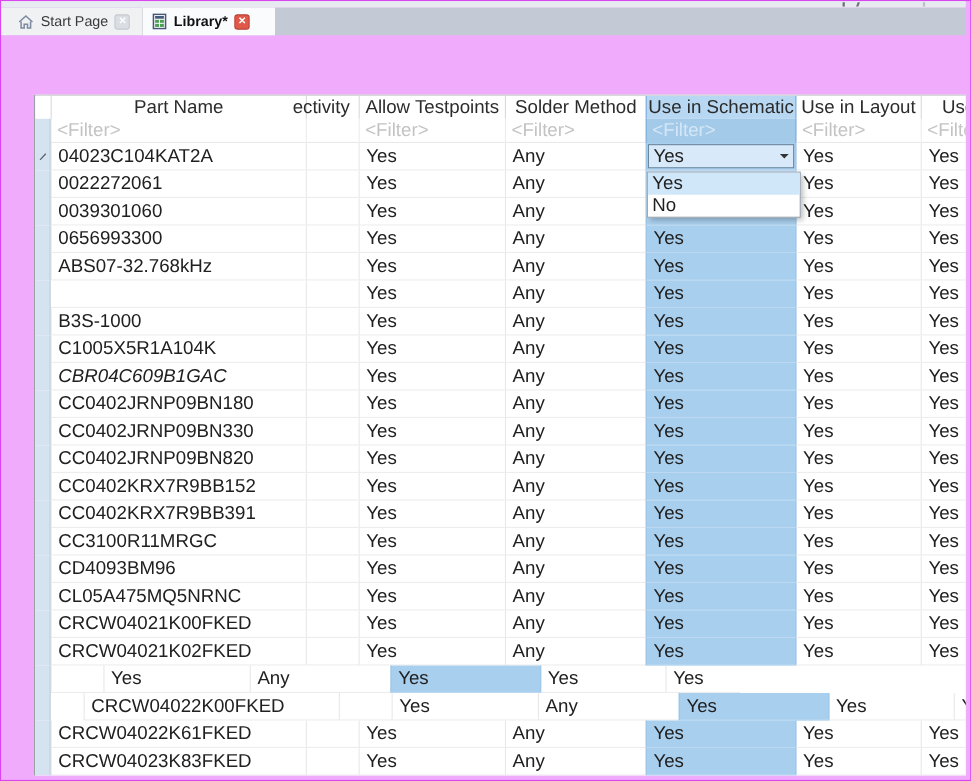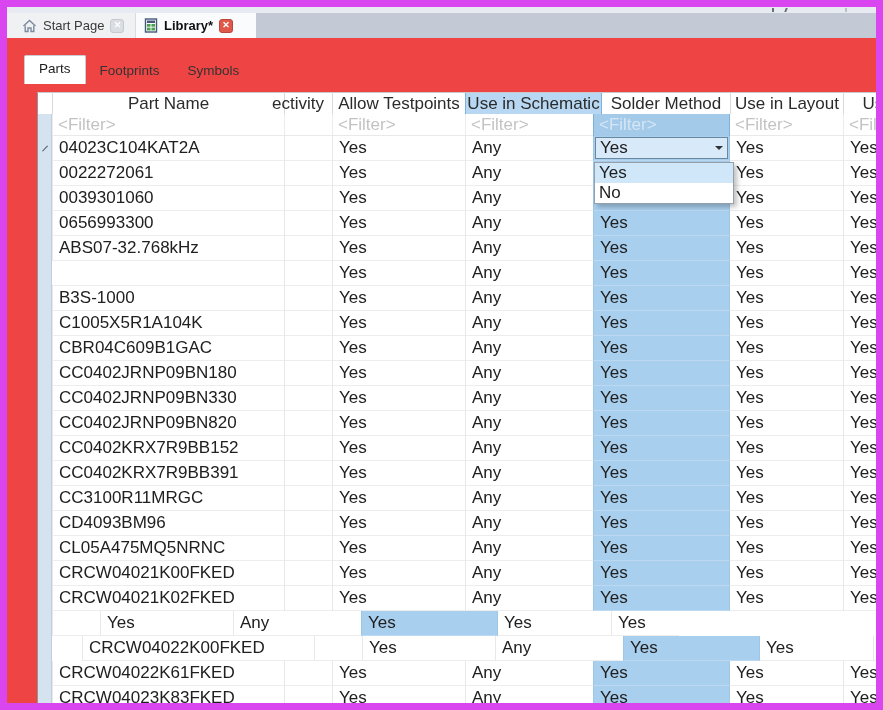--- a/index.html
+++ b/index.html
@@ -1,20 +1,20 @@
 <!DOCTYPE html>
 <html><head>
 <meta charset="utf-8">
 <style>
   * { margin:0; padding:0; box-sizing:border-box; }
   html,body { background:#e8e8e8; }
   body { font-family:"Liberation Sans", sans-serif; }
   .window {
     position:relative; width:883px; height:710px;
-    border:7px solid #d946ef; background:#ef4444; overflow:hidden;
+    border:1px solid #d946ef; background:#f0abfc; overflow:hidden;
   }
   
   .topstrip { position:absolute; left:0; top:0; width:877px; height:6px; background:#e7eaf0; }
   .topstrip .mark { position:absolute; top:1px; width:2px; height:4px; background:#6b6f76; }
   .topstrip .mark.m2 { transform:skewX(-20deg); }
   .topstrip .mark.light { background:#b9bfc9; }
   
   .tabbar { position:absolute; left:0; top:6px; width:877px; height:25px; background:#c4cad5; }
   .tabbar .lightzone { position:absolute; left:0; top:0; width:249px; height:25px; background:#eff1f3; }
   .doc-tab { position:absolute; top:0; height:25px; display:flex; align-items:center; gap:6px;
@@ -102,43 +102,38 @@
         <rect x="1.5" y="1" width="11" height="13" fill="#ffffff" stroke="#45597a" stroke-width="1.4"></rect>
         <rect x="3" y="2.5" width="8" height="2.5" fill="#45597a"></rect>
         <rect x="3" y="6" width="8" height="6.5" fill="#4ba153"></rect>
         <path d="M3 9.2 H11 M7 6 V12.5" stroke="#ffffff" stroke-width="0.9" fill="none"></path>
       </svg>
       <span>Library*</span>
       <span class="closebox red">✕</span>
     </div>
   </div>
 
-  <div class="viewtabs">
-    <div class="vtab active"><span>Parts</span></div>
-    <div class="vtab"><span>Footprints</span></div>
-    <div class="vtab"><span>Symbols</span></div>
-  </div>
 
   <div class="grid">
       <div class="g-row g-header">
         <div class="g-corner"></div>
         <div class="g-hcell" style="width: 232px;">
           <span>Part Name</span>
         </div>
         <div class="g-hcell ect" style="width: 48px; align-items: flex-end;">
           <span>ectivity</span>
         </div>
         <div class="g-hcell" style="width: 133px;">
           <span>Allow Testpoints</span>
         </div>
+        <div class="g-hcell" style="width: 128px;">
+          <span>Solder Method</span>
+        </div>
         <div class="g-hcell sel" style="width: 137px;">
           <span>Use in Schematic</span>
-        </div>
-        <div class="g-hcell" style="width: 128px;">
-          <span>Solder Method</span>
         </div>
         <div class="g-hcell" style="width: 113px;">
           <span>Use in Layout</span>
         </div>
         <div class="g-hcell" style="width: 68px;">
           <span>Use</span>
         </div>
       </div>
       <div class="g-row g-filter">
         <div class="g-sel"></div>
@@ -238,21 +233,21 @@
         <div class="g-cell" style="width: 232px;">C1005X5R1A104K</div>
         <div class="g-cell" style="width: 48px;"></div>
         <div class="g-cell" style="width: 133px;">Yes</div>
         <div class="g-cell" style="width: 128px;">Any</div>
         <div class="g-cell sel" style="width: 137px;">Yes</div>
         <div class="g-cell" style="width: 113px;">Yes</div>
         <div class="g-cell" style="width: 68px;">Yes</div>
       </div>
       <div class="g-row g-body-row">
         <div class="g-sel"></div>
-        <div class="g-cell" style="width: 232px;">CBR04C609B1GAC</div>
+        <div class="g-cell" style="width: 232px; font-style: italic;">CBR04C609B1GAC</div>
         <div class="g-cell" style="width: 48px;"></div>
         <div class="g-cell" style="width: 133px;">Yes</div>
         <div class="g-cell" style="width: 128px;">Any</div>
         <div class="g-cell sel" style="width: 137px;">Yes</div>
         <div class="g-cell" style="width: 113px;">Yes</div>
         <div class="g-cell" style="width: 68px;">Yes</div>
       </div>
       <div class="g-row g-body-row">
         <div class="g-sel"></div>
         <div class="g-cell" style="width: 232px;">CC0402JRNP09BN180</div>

